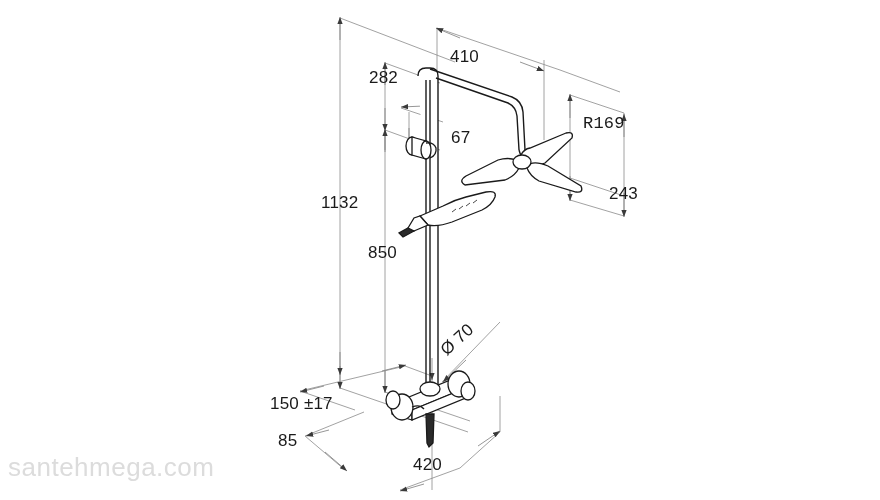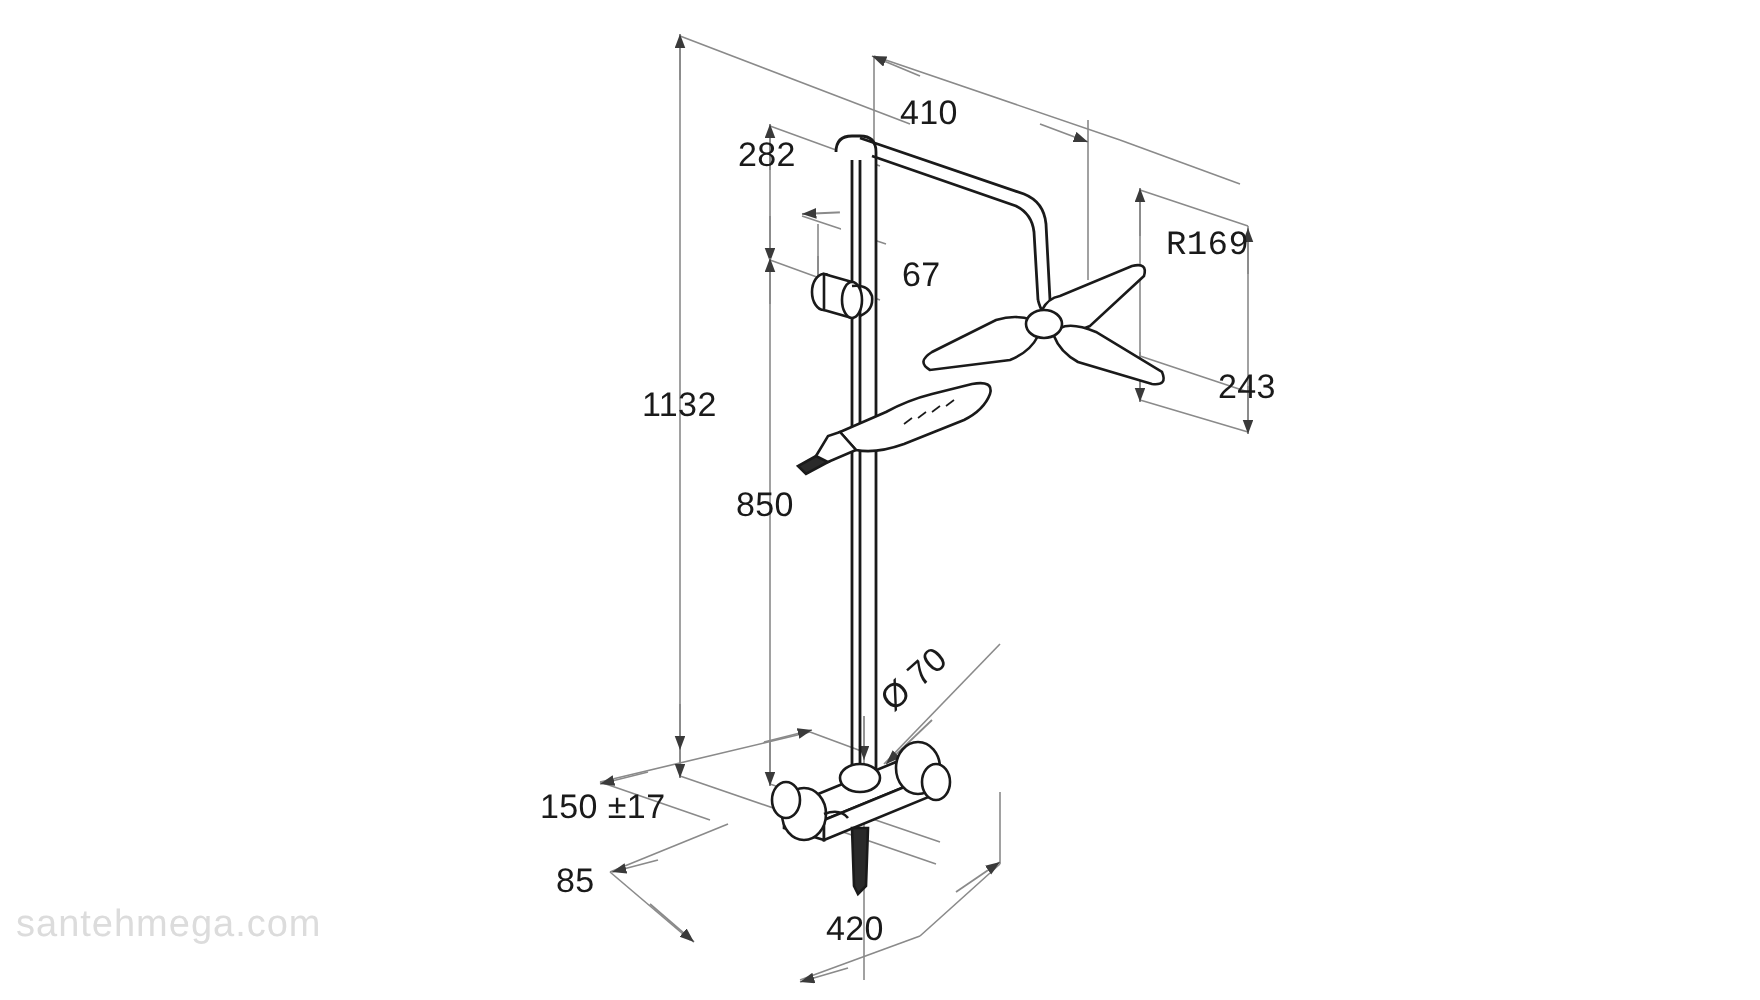--- a/index.html
+++ b/index.html
@@ -28,21 +28,21 @@
     font-size: 17px;
     color: #1a1a1a;
     white-space: nowrap;
     letter-spacing: 0.2px;
   }
   #watermark {
     position: absolute;
     left: 8px;
     top: 452px;
     font-family: "Liberation Sans", sans-serif;
-    font-size: 19px;
+    font-size: 26px;
     color: #dcdcdc;
     letter-spacing: 0.5px;
     white-space: nowrap;
     user-select: none;
   }
   .rot45 { transform: rotate(-42deg); transform-origin: left bottom; }
 </style>
 </head>
 <body>
 

